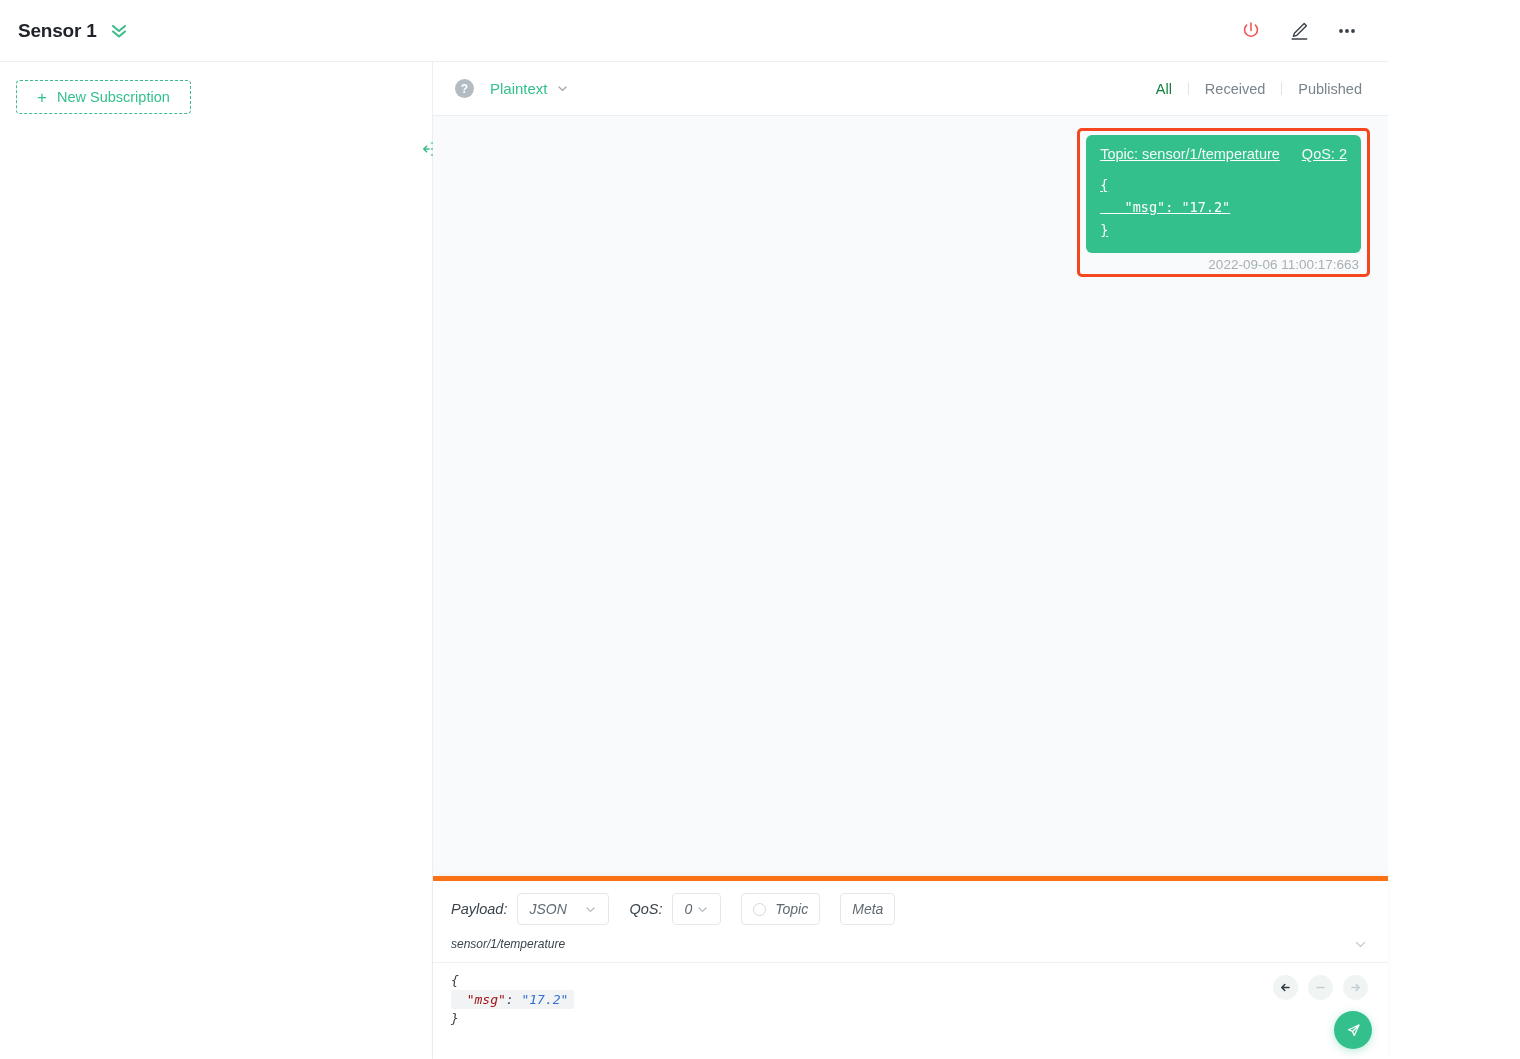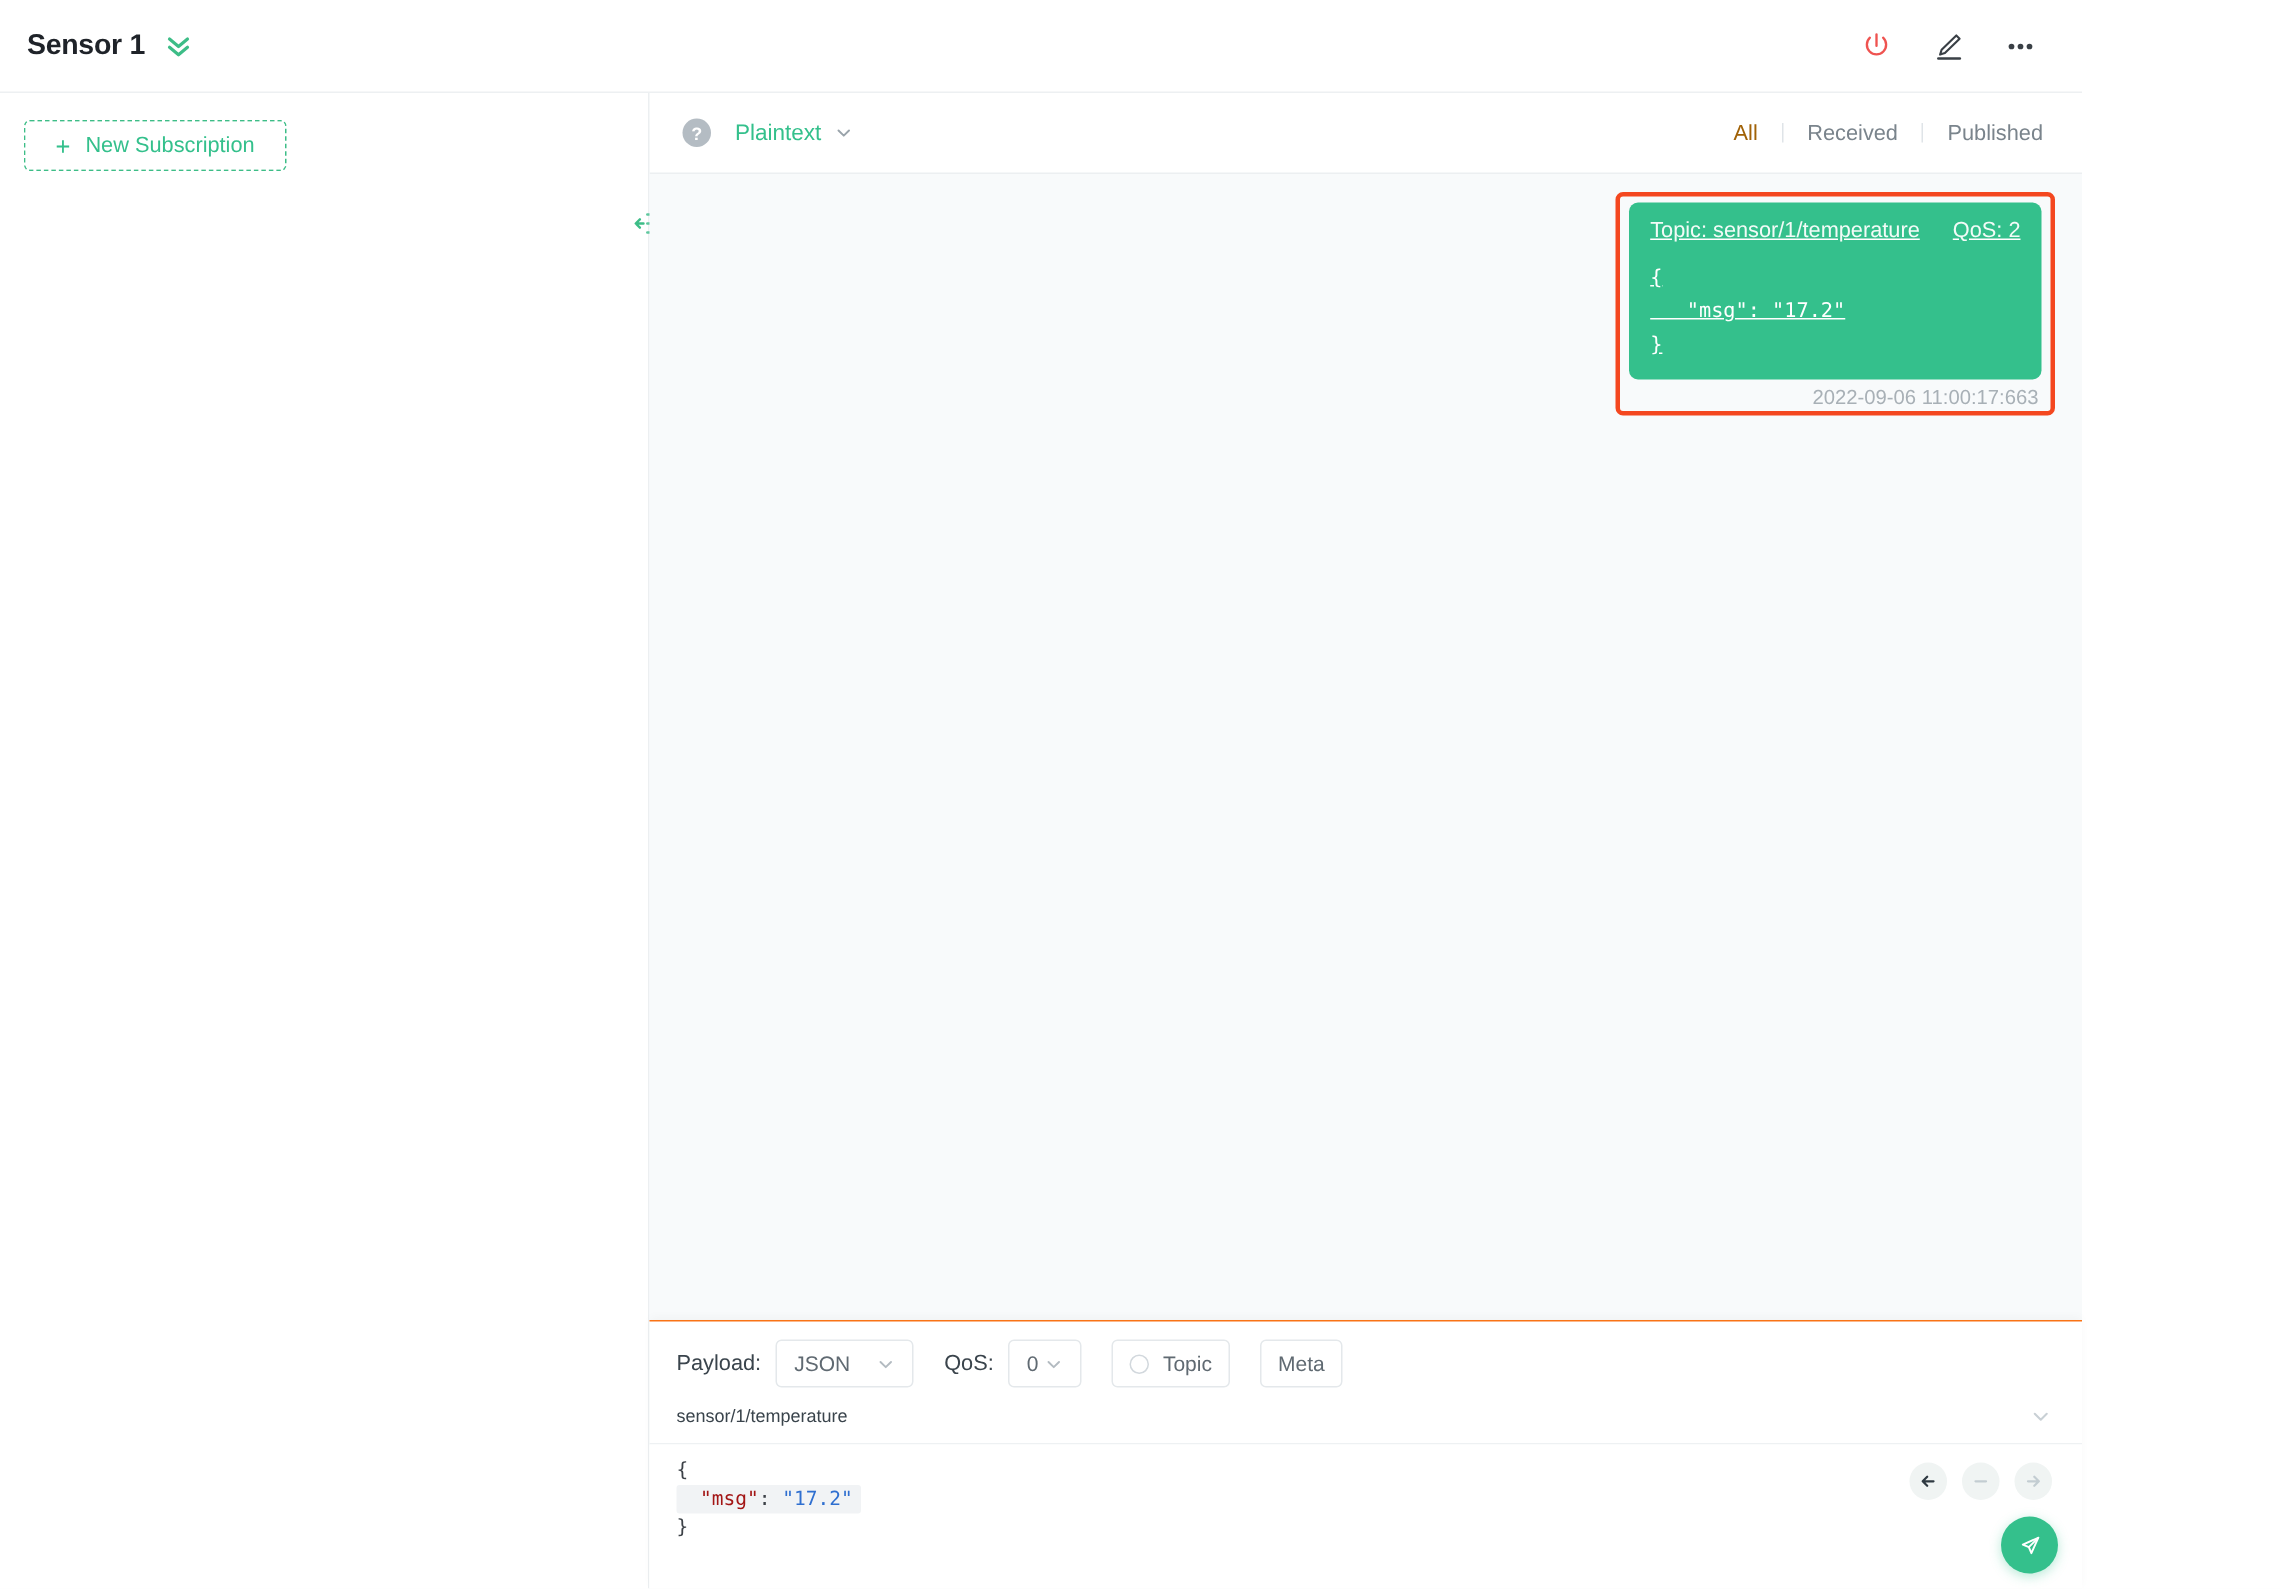--- a/index.html
+++ b/index.html
@@ -62,21 +62,21 @@
     color: #fff; font-size: 12px; display: flex; align-items: center; justify-content: center;
     font-weight: bold; cursor: pointer; flex: 0 0 19px;
   }
   .format-sel {
     margin-left: 16px; display: flex; align-items: center; gap: 8px;
     color: #34c08c; font-size: 15px; cursor: pointer;
   }
   .tb-spacer { flex: 1; }
   .filters { display: flex; align-items: center; font-size: 14.5px; }
   .filters .f { padding: 0 16px; cursor: pointer; color: #7a848c; }
-  .filters .f.active { color: #a16207; }
+  .filters .f.active { color: #15803d; }
   .filters .sep { width: 1px; height: 13px; background: #dfe4e8; }
   .filters .f.last { padding-right: 0; }
 
   
   .msg-area {
     flex: 1; min-height: 0; position: relative; overflow: hidden;
     background: #f8fafb; padding: 12px 18px 0 18px;
   }
   .msg-row { display: flex; justify-content: flex-end; }
   .msg-wrap {
@@ -96,23 +96,24 @@
     font-family: "DejaVu Sans Mono", monospace; font-size: 13.5px;
     line-height: 1.65; white-space: pre; color: #ffffff;
   }
   .bubble-ts {
     text-align: right; font-size: 13.5px; color: #a8b0b6; padding: 4px 2px 0 0;
   }
 
   
   .publish {
     flex: 0 0 auto; background: #fff;
-    border-top: 1px solid #f97316;
+    border-top: 5px solid #f97316;
     box-shadow: 0 -2px 6px rgba(0,0,0,0.03);
     position: relative;
+    font-style: italic;
   }
   .pub-opts {
     display: flex; align-items: center; gap: 10px;
     padding: 12px 20px 10px 18px; font-size: 14.5px; color: #45515a;
   }
   .pub-opts .lbl { color: #3a444c; }
   .ctrl-box {
     border: 1px solid #e4e8eb; border-radius: 4px; height: 32px;
     display: flex; align-items: center; padding: 0 11px; background: #fff;
     color: #606a72; font-size: 14px; cursor: pointer; gap: 4px;

